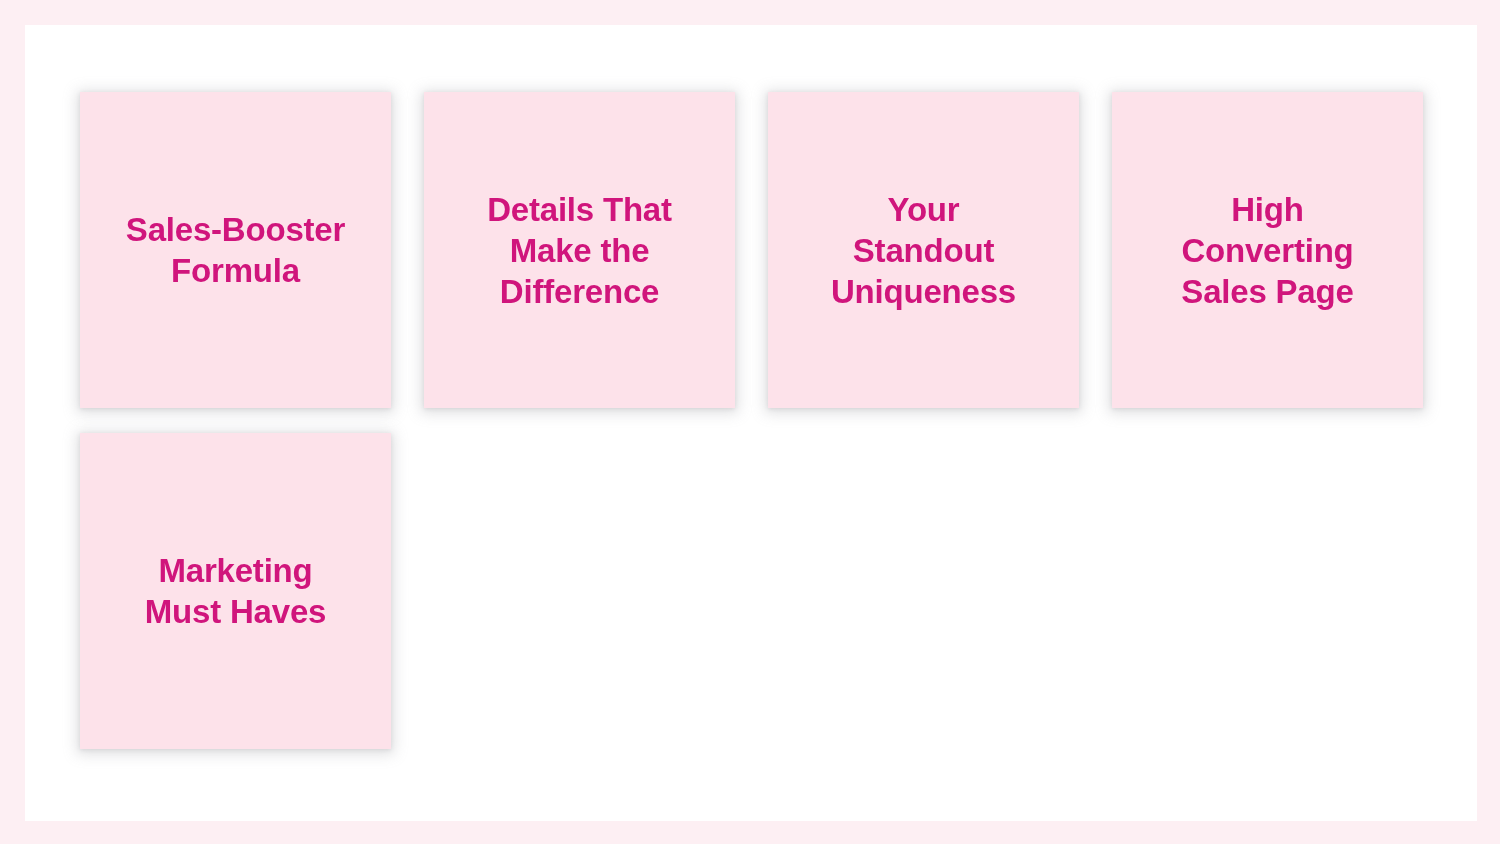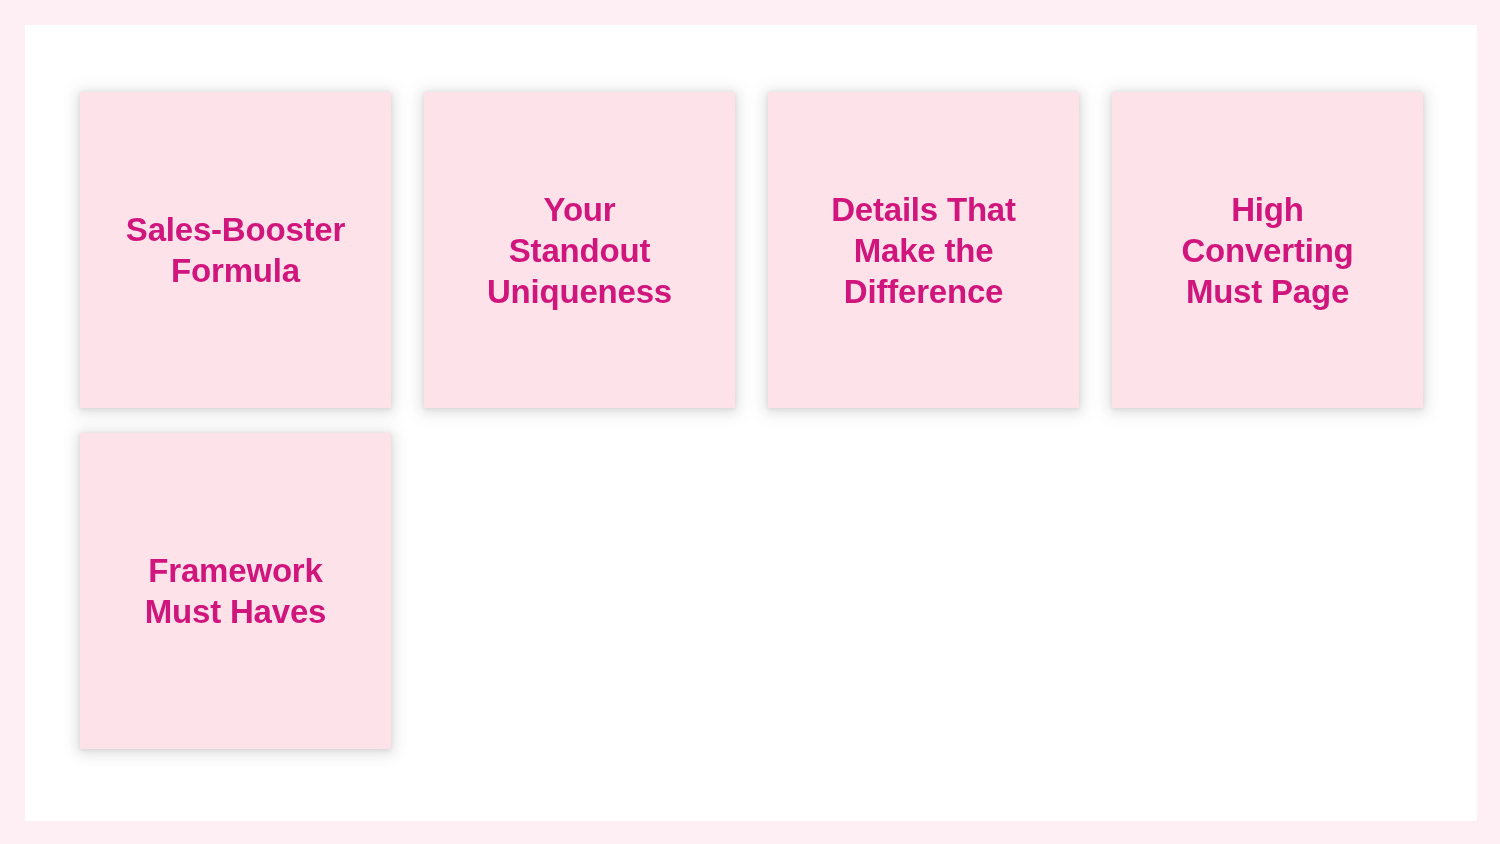--- a/index.html
+++ b/index.html
@@ -71,37 +71,37 @@
   <div class="module-grid">
 
 
 
     <div class="module-card">
       <p class="module-title">Sales-Booster
 Formula</p>
     </div>
 
     <div class="module-card">
+      <p class="module-title">Details That
+Make the
+Difference</p>
+    </div>
+
+    <div class="module-card">
       <p class="module-title">Your
 Standout
 Uniqueness</p>
     </div>
 
     <div class="module-card">
-      <p class="module-title">Details That
-Make the
-Difference</p>
+      <p class="module-title">High
+Converting
+Sales Page</p>
     </div>
 
     <div class="module-card">
-      <p class="module-title">High
-Converting
-Must Page</p>
-    </div>
-
-    <div class="module-card">
-      <p class="module-title">Framework
+      <p class="module-title">Marketing
 Must Haves</p>
     </div>
 
 
   </div>
 </div>
 
 </body></html>

